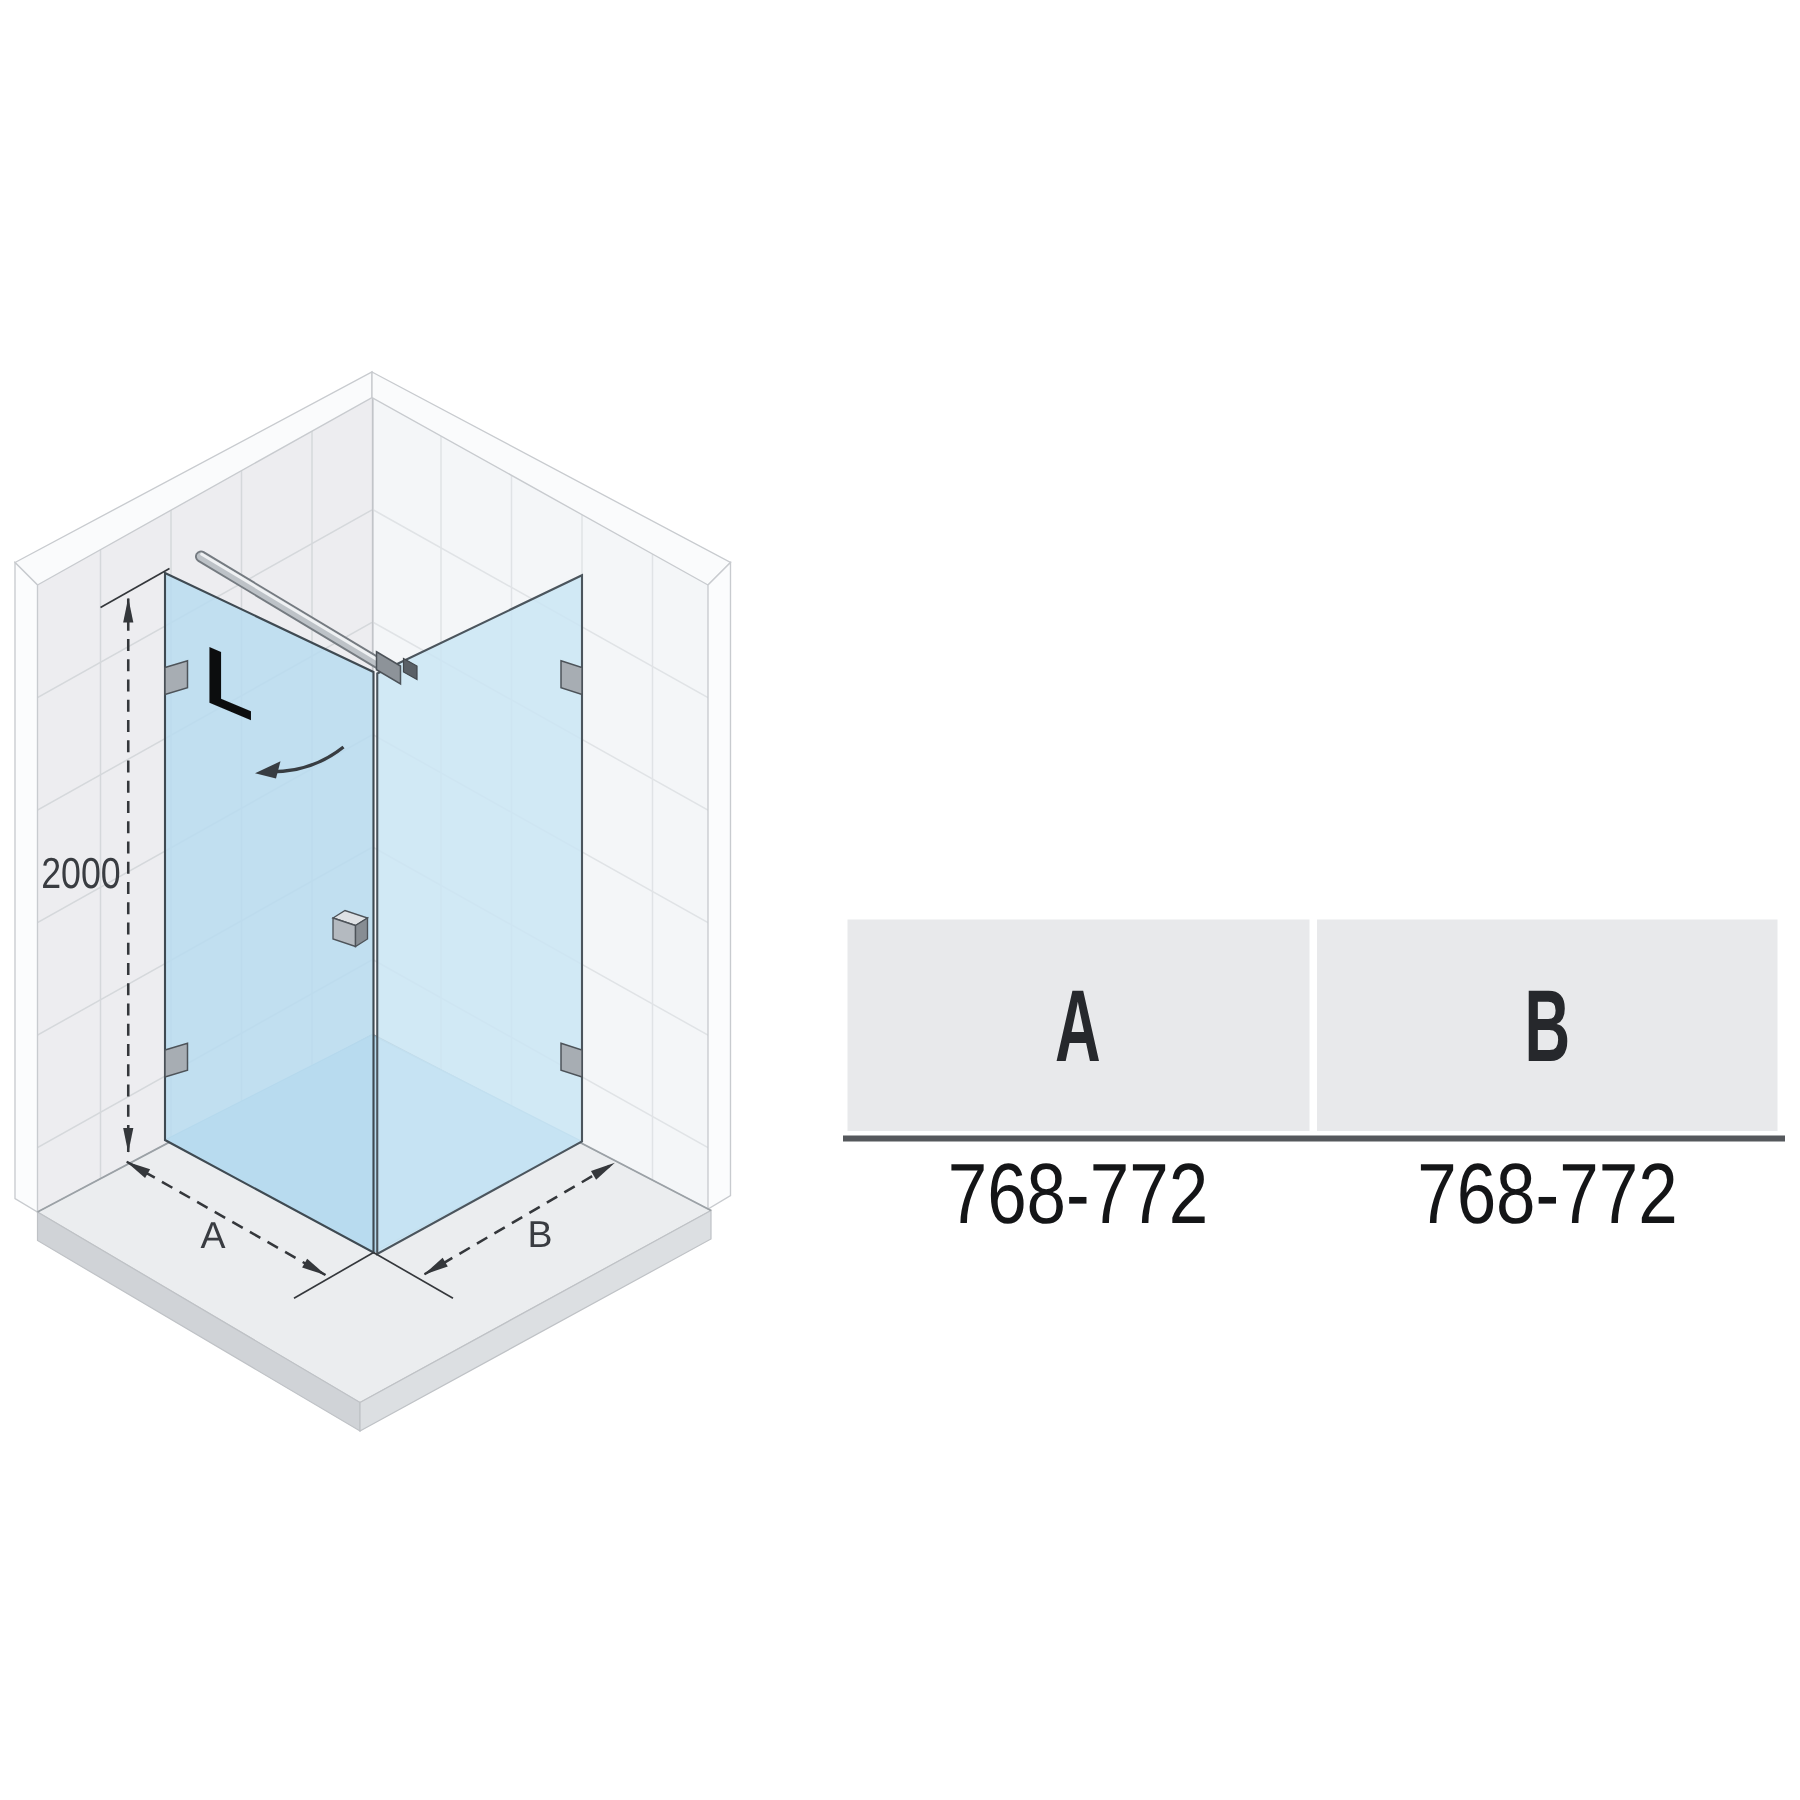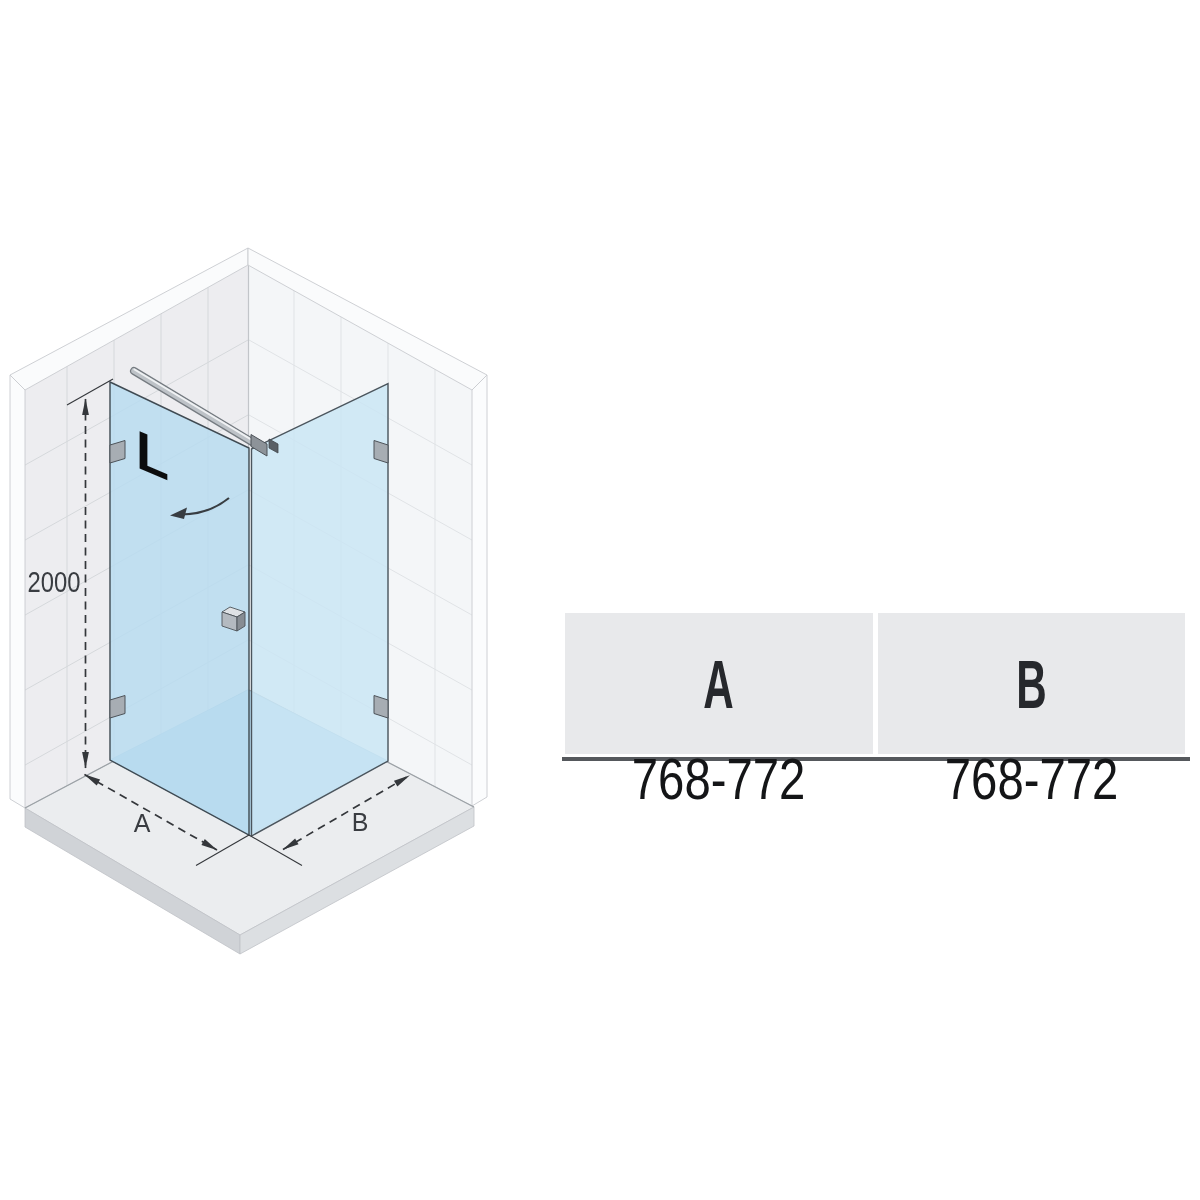--- a/index.html
+++ b/index.html
@@ -9,21 +9,21 @@
   .svg-label{font-family:"Liberation Sans",sans-serif;fill:#393c41;}
   
   .spec-table{position:absolute;left:565px;top:613px;width:625px;height:210px;}
   .hdr-cell{position:absolute;top:0;height:141px;background:#e8e9eb;
             display:flex;align-items:center;justify-content:center;}
   .hdr-cell.cell-a{left:0;width:308px;}
   .hdr-cell.cell-b{left:313px;width:307px;}
   .hdr-text{font-size:68px;font-weight:bold;color:#26282c;line-height:1;
             transform:scaleX(0.62);transform-origin:center;}
   .tbl-rule{position:absolute;left:-3px;top:144px;width:628px;height:4px;background:#55585c;}
-  .val-cell{position:absolute;top:136px;height:60px;display:flex;align-items:center;justify-content:center;}
+  .val-cell{position:absolute;top:153px;height:60px;display:flex;align-items:center;justify-content:center;}
   .val-cell.cell-a{left:0;width:308px;}
   .val-cell.cell-b{left:313px;width:307px;}
   .val-text{font-size:57px;font-weight:400;color:#141517;line-height:1;
             transform:scaleX(0.83);transform-origin:center;}
 </style>
 </head>
 <body>
 
 <div id="stage">
 

